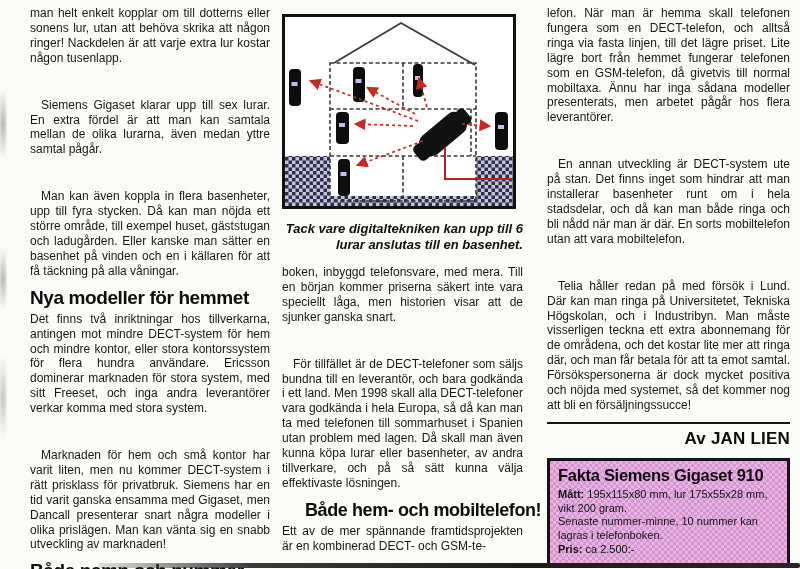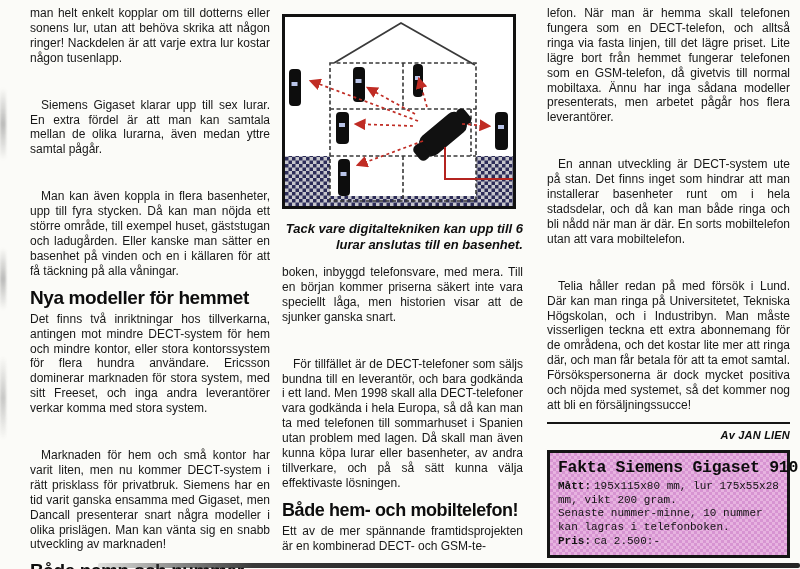--- a/index.html
+++ b/index.html
@@ -14,46 +14,45 @@
   #col-right{left:547px;width:243px;}
   p.body-text{
     font-size:12px;line-height:14.9px;text-align:justify;margin:0;
     color:#171717;
   }
   p.indent{text-indent:11px;margin-top:32px;}
   h2.head{
     font-size:19px;line-height:20px;font-weight:bold;color:#0d0d0d;
     margin:9px 0 4px 0;letter-spacing:-0.4px;white-space:nowrap;
   }
-  h2.head-mid{font-size:18px;}
+  h2.head-mid{font-size:18px;margin-left:23px;}
   
   .figure-box{
     margin-top:8px;width:228px;height:189px;border:3px solid #111;
     background:#ffffff;
   }
   .figure-caption{
     margin-top:12px;font-size:13px;line-height:15.5px;font-weight:bold;
     font-style:italic;color:#0f0f0f;text-align:right;
   }
   .after-figure{margin-top:23px;}
   
   .byline-rule{border:0;border-top:2px solid #151515;margin:9px 0 5px 0;}
   .byline{
-    text-align:right;font-size:11px;font-weight:bold;color:#0d0d0d;margin:0;
+    text-align:right;font-size:17px;font-weight:bold;color:#0d0d0d;margin:0;
     letter-spacing:0.2px;
-    font-style:italic;
   }
   
   .factbox{
     margin-top:9px;border:3px solid #141414;padding:5px 8px 6px 8px;
     background-color:#d794d2;
     background-image:
       linear-gradient(45deg,#e7b3e0 25%,transparent 25%,transparent 75%,#e7b3e0 75%),
       linear-gradient(45deg,#e7b3e0 25%,transparent 25%,transparent 75%,#e7b3e0 75%);
-    background-position:0 0,3px 3px;background-size:6px 6px;font-family:Liberation Mono, monospace;
+    background-position:0 0,3px 3px;background-size:6px 6px;
   }
   .factbox-title{
     font-size:16.5px;font-weight:bold;color:#0c0c0c;margin:0 0 3px 0;
     letter-spacing:-0.3px;white-space:nowrap;
   }
   .fb-line{font-size:11px;line-height:13.8px;color:#131313;text-align:left;}
   .fb-label{font-weight:bold;margin-right:3px;}
   .fb-label:empty{margin-right:0;}
   
   .page-edge-bar{

